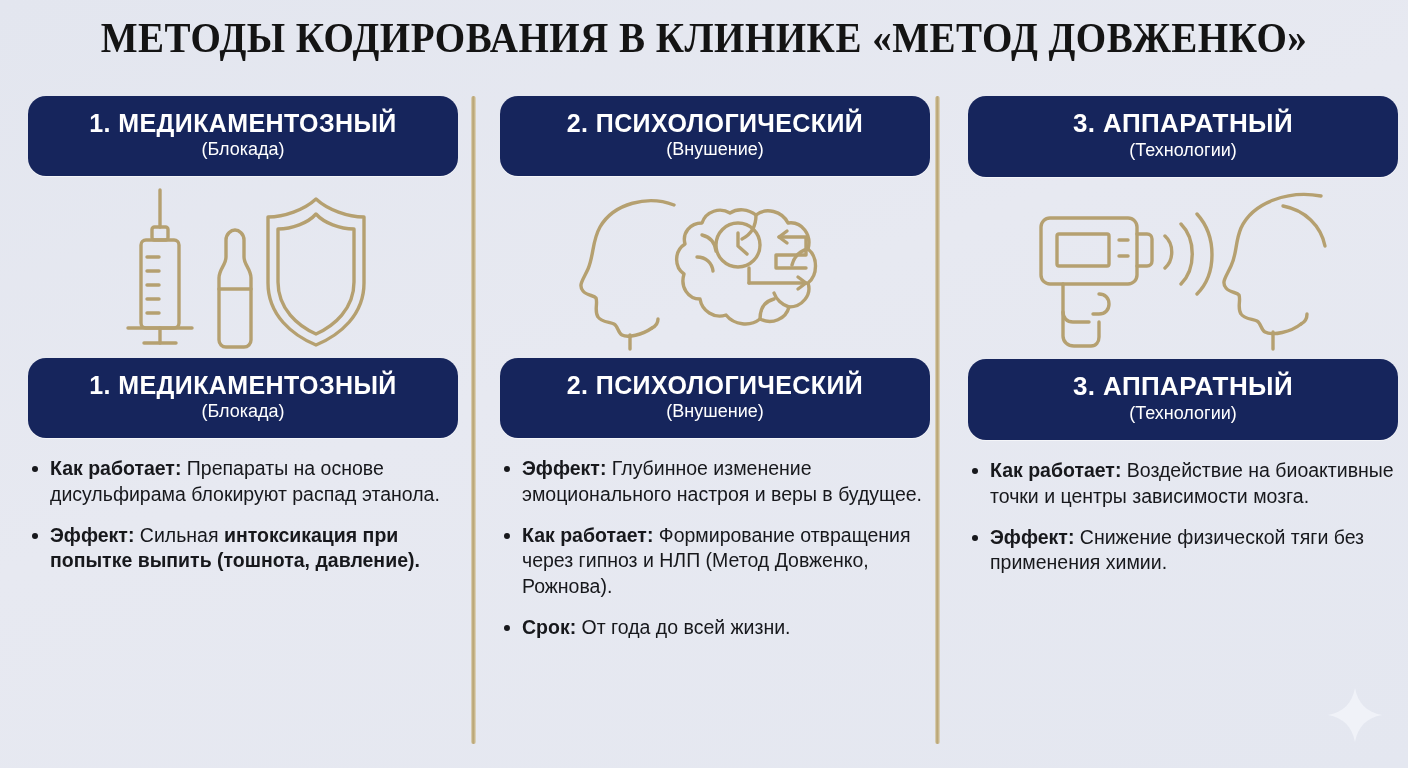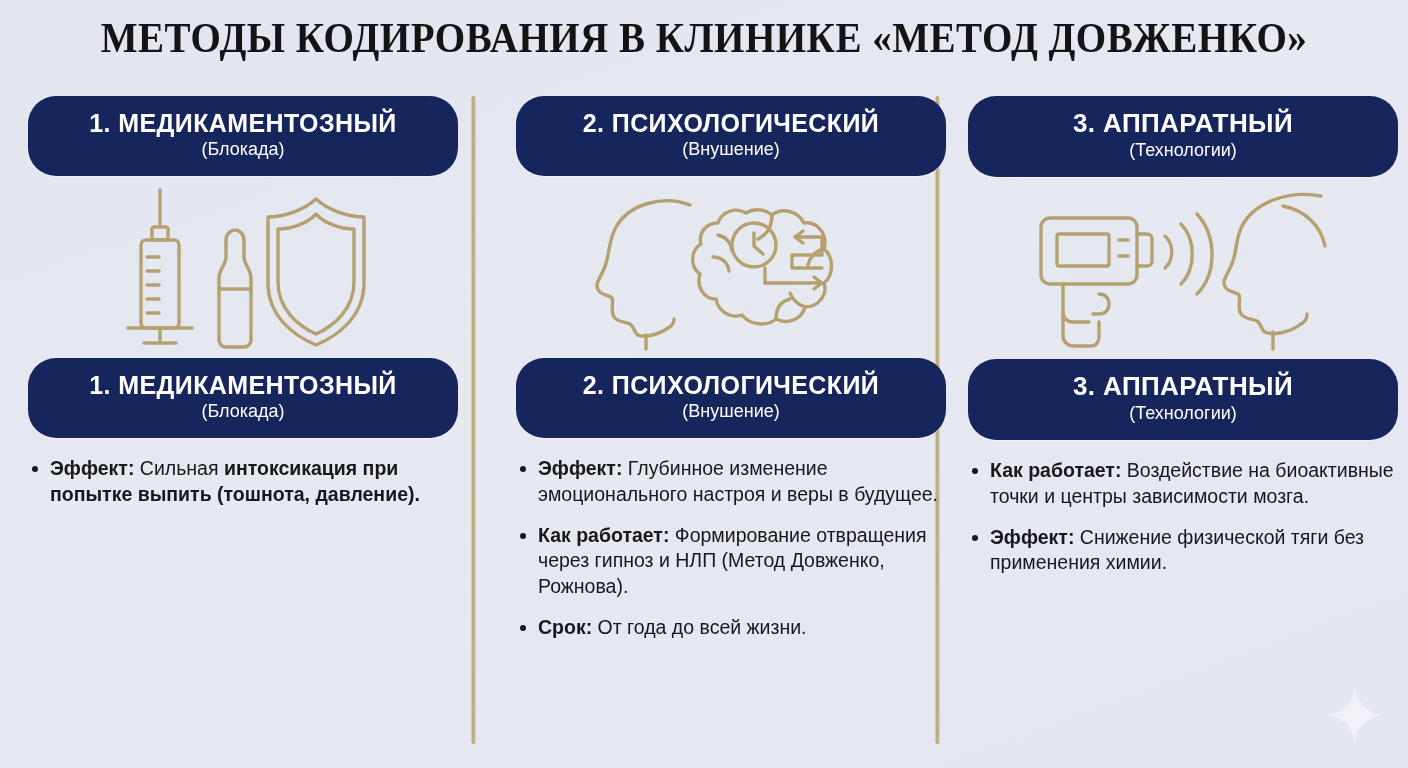--- a/index.html
+++ b/index.html
@@ -32,27 +32,27 @@
     background:linear-gradient(90deg,#ddd4bb 0%,#b9a473 35%,#c4b punch 60%,#ded6c0 100%);
     background:linear-gradient(90deg,#e0d8c4 0%,#b6a06c 40%,#c8b78e 70%,#e2dbc9 100%);
     border-radius:3px;
   }
   #div1{left:471px;}
   #div2{left:935px;}
 
   
   .col{position:absolute;top:96px;width:430px;}
   #col1{left:28px;}
-  #col2{left:516px;}
+  #col2{left:500px;}
   #col3{left:968px;}
 
   
   .badge{
     background:#16255c;
-    border-radius:28px;
+    border-radius:18px;
     padding:14px 10px 16px;
     text-align:center;
     color:#ffffff;
     box-shadow:0 1px 0 rgba(255,255,255,.55);
   }
   .badge .b-main{
     display:block;
     font-size:26px;
     font-weight:700;
     letter-spacing:0.4px;
@@ -158,20 +158,23 @@
                  C180 141 160 124 160 97 Z"></path>
       </svg>
     </div>
 
     <div class="badge">
       <span class="b-main">1. МЕДИКАМЕНТОЗНЫЙ</span>
       <span class="b-sub">(Блокада)</span>
     </div>
 
     <ul class="bullets">
+      <li>
+        <span class="lbl">Как работает:</span><span> Препараты на основе дисульфирама блокируют распад этанола.</span>
+      </li>
       <li>
         <span class="lbl">Эффект:</span><span> Сильная </span><span class="strong">интоксикация при попытке выпить (тошнота, давление).</span>
       </li>
     </ul>
   </div>
 
   <div class="col" id="col2">
 
     <div class="badge">
       <span class="b-main">2. ПСИХОЛОГИЧЕСКИЙ</span>

